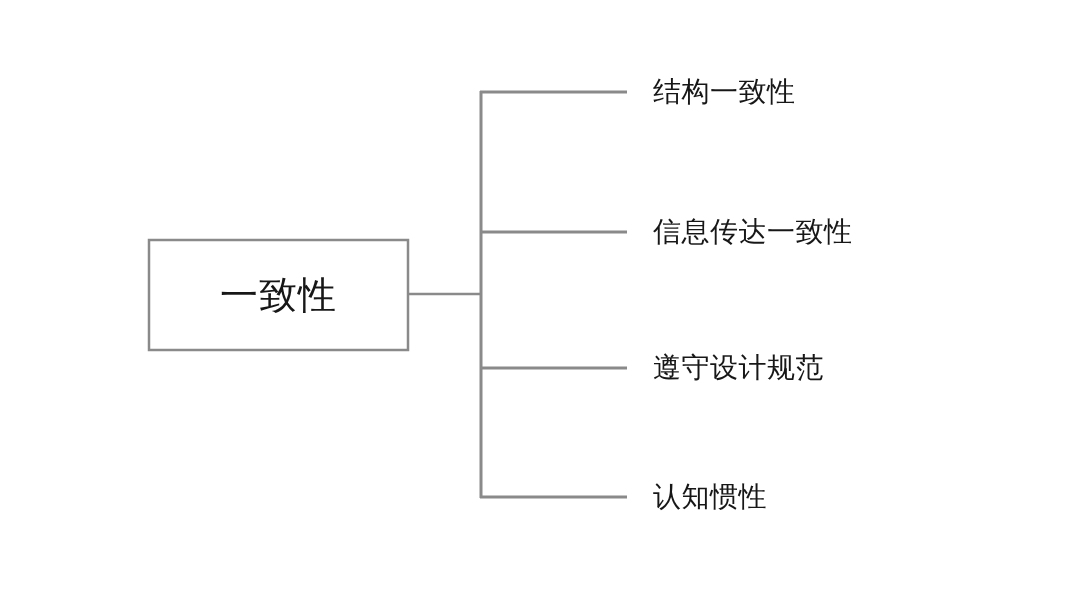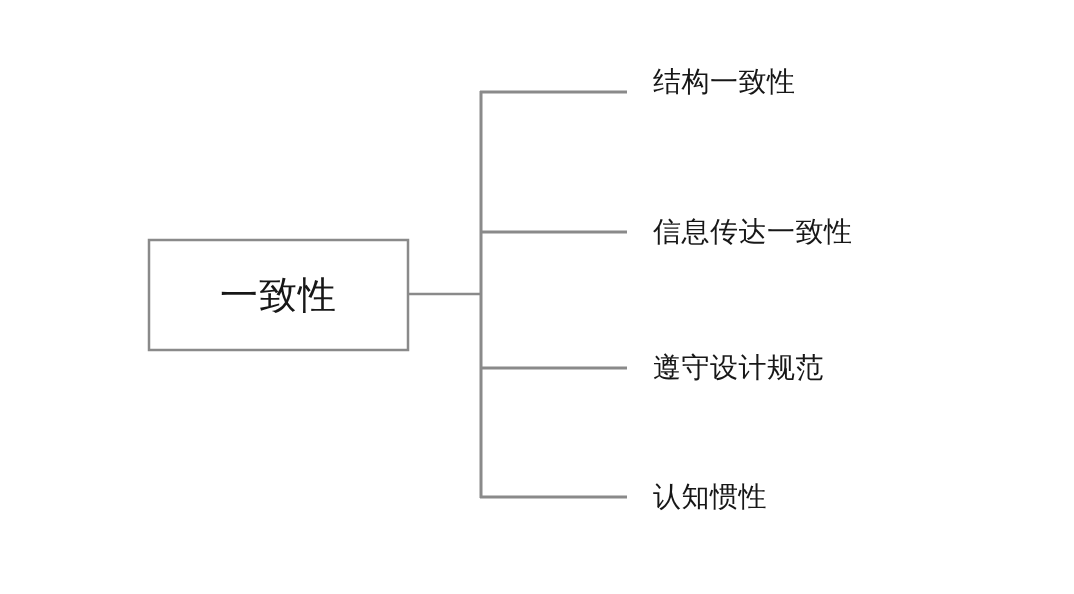--- a/index.html
+++ b/index.html
@@ -57,21 +57,21 @@
     height: 40px;
     white-space: nowrap;
   }
   .branch-label {
     font-size: 28px;
     line-height: 1;
     color: #171717;
     letter-spacing: 0.5px;
     white-space: nowrap;
   }
-  .b0 { top: 64px; font-family: Liberation Mono, monospace; }
+  .b0 { top: 72px; }
   .b1 { top: 212px; justify-content: flex-end; }
   .b2 { top: 348px; }
   .b3 { top: 477px; }
 </style>
 </head>
 <body>
 
 <div id="canvas">
 
   <svg id="diagram-svg" viewBox="0 0 1074 594" xmlns="http://www.w3.org/2000/svg">

